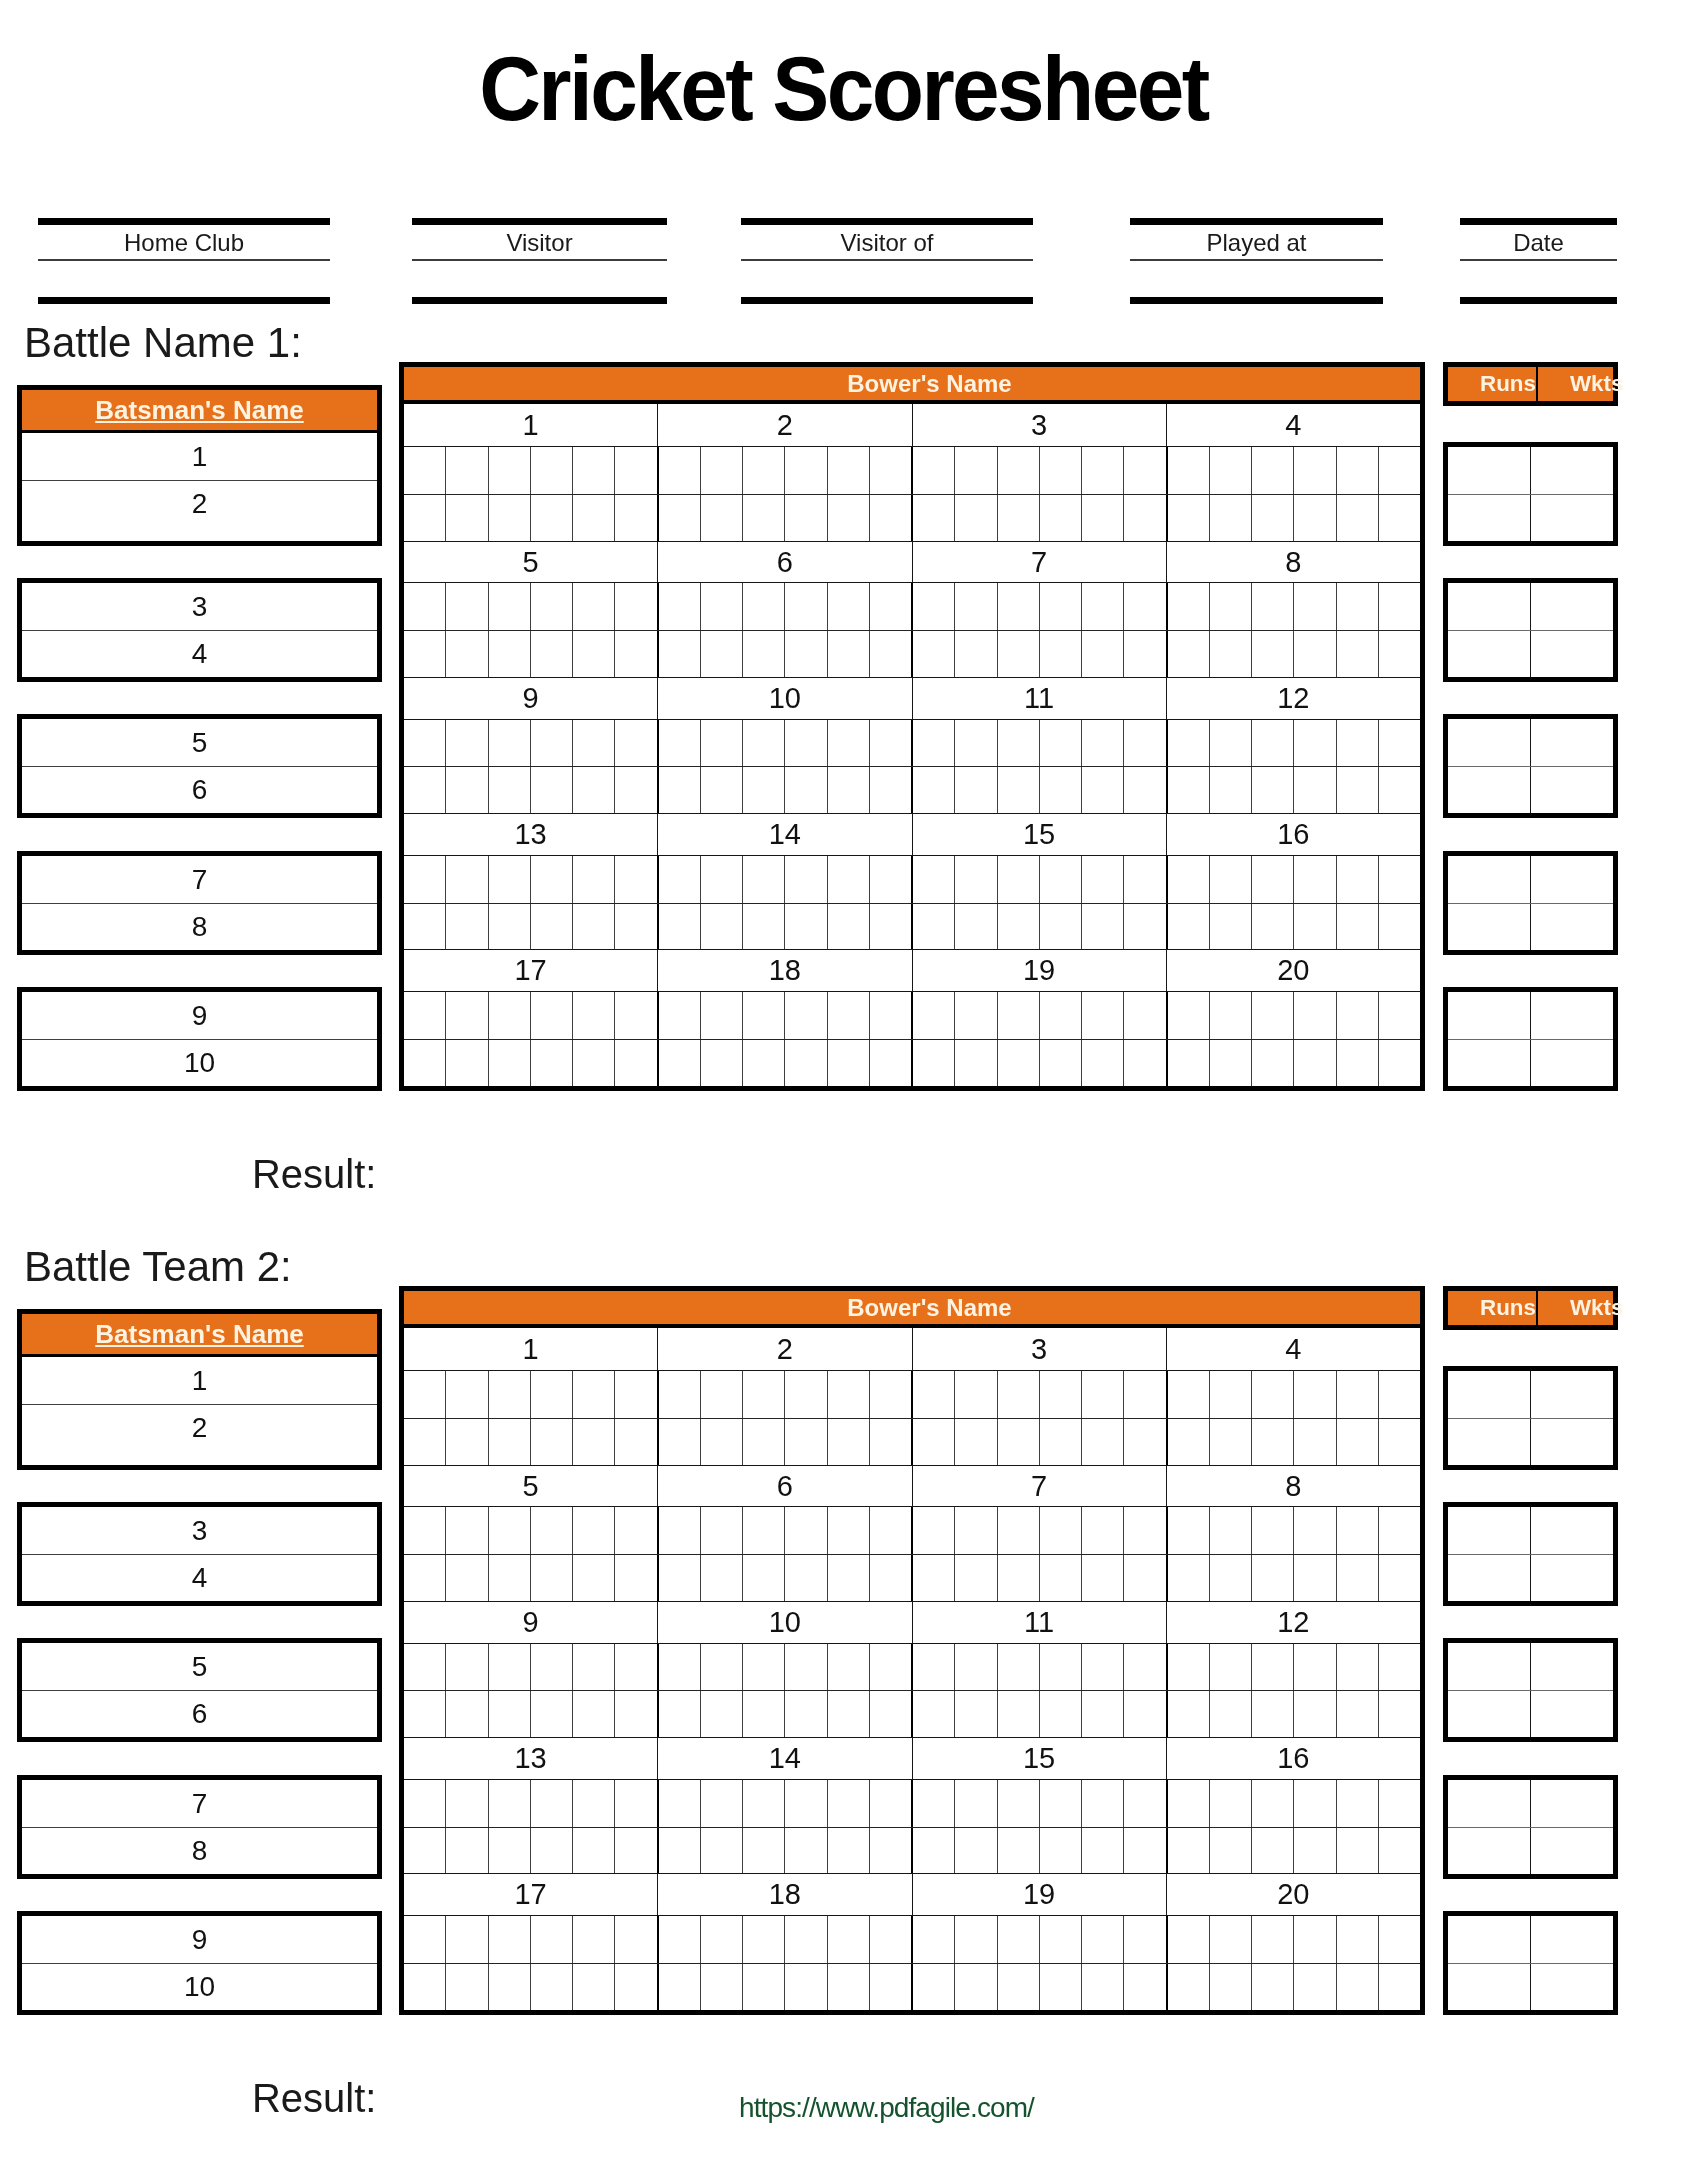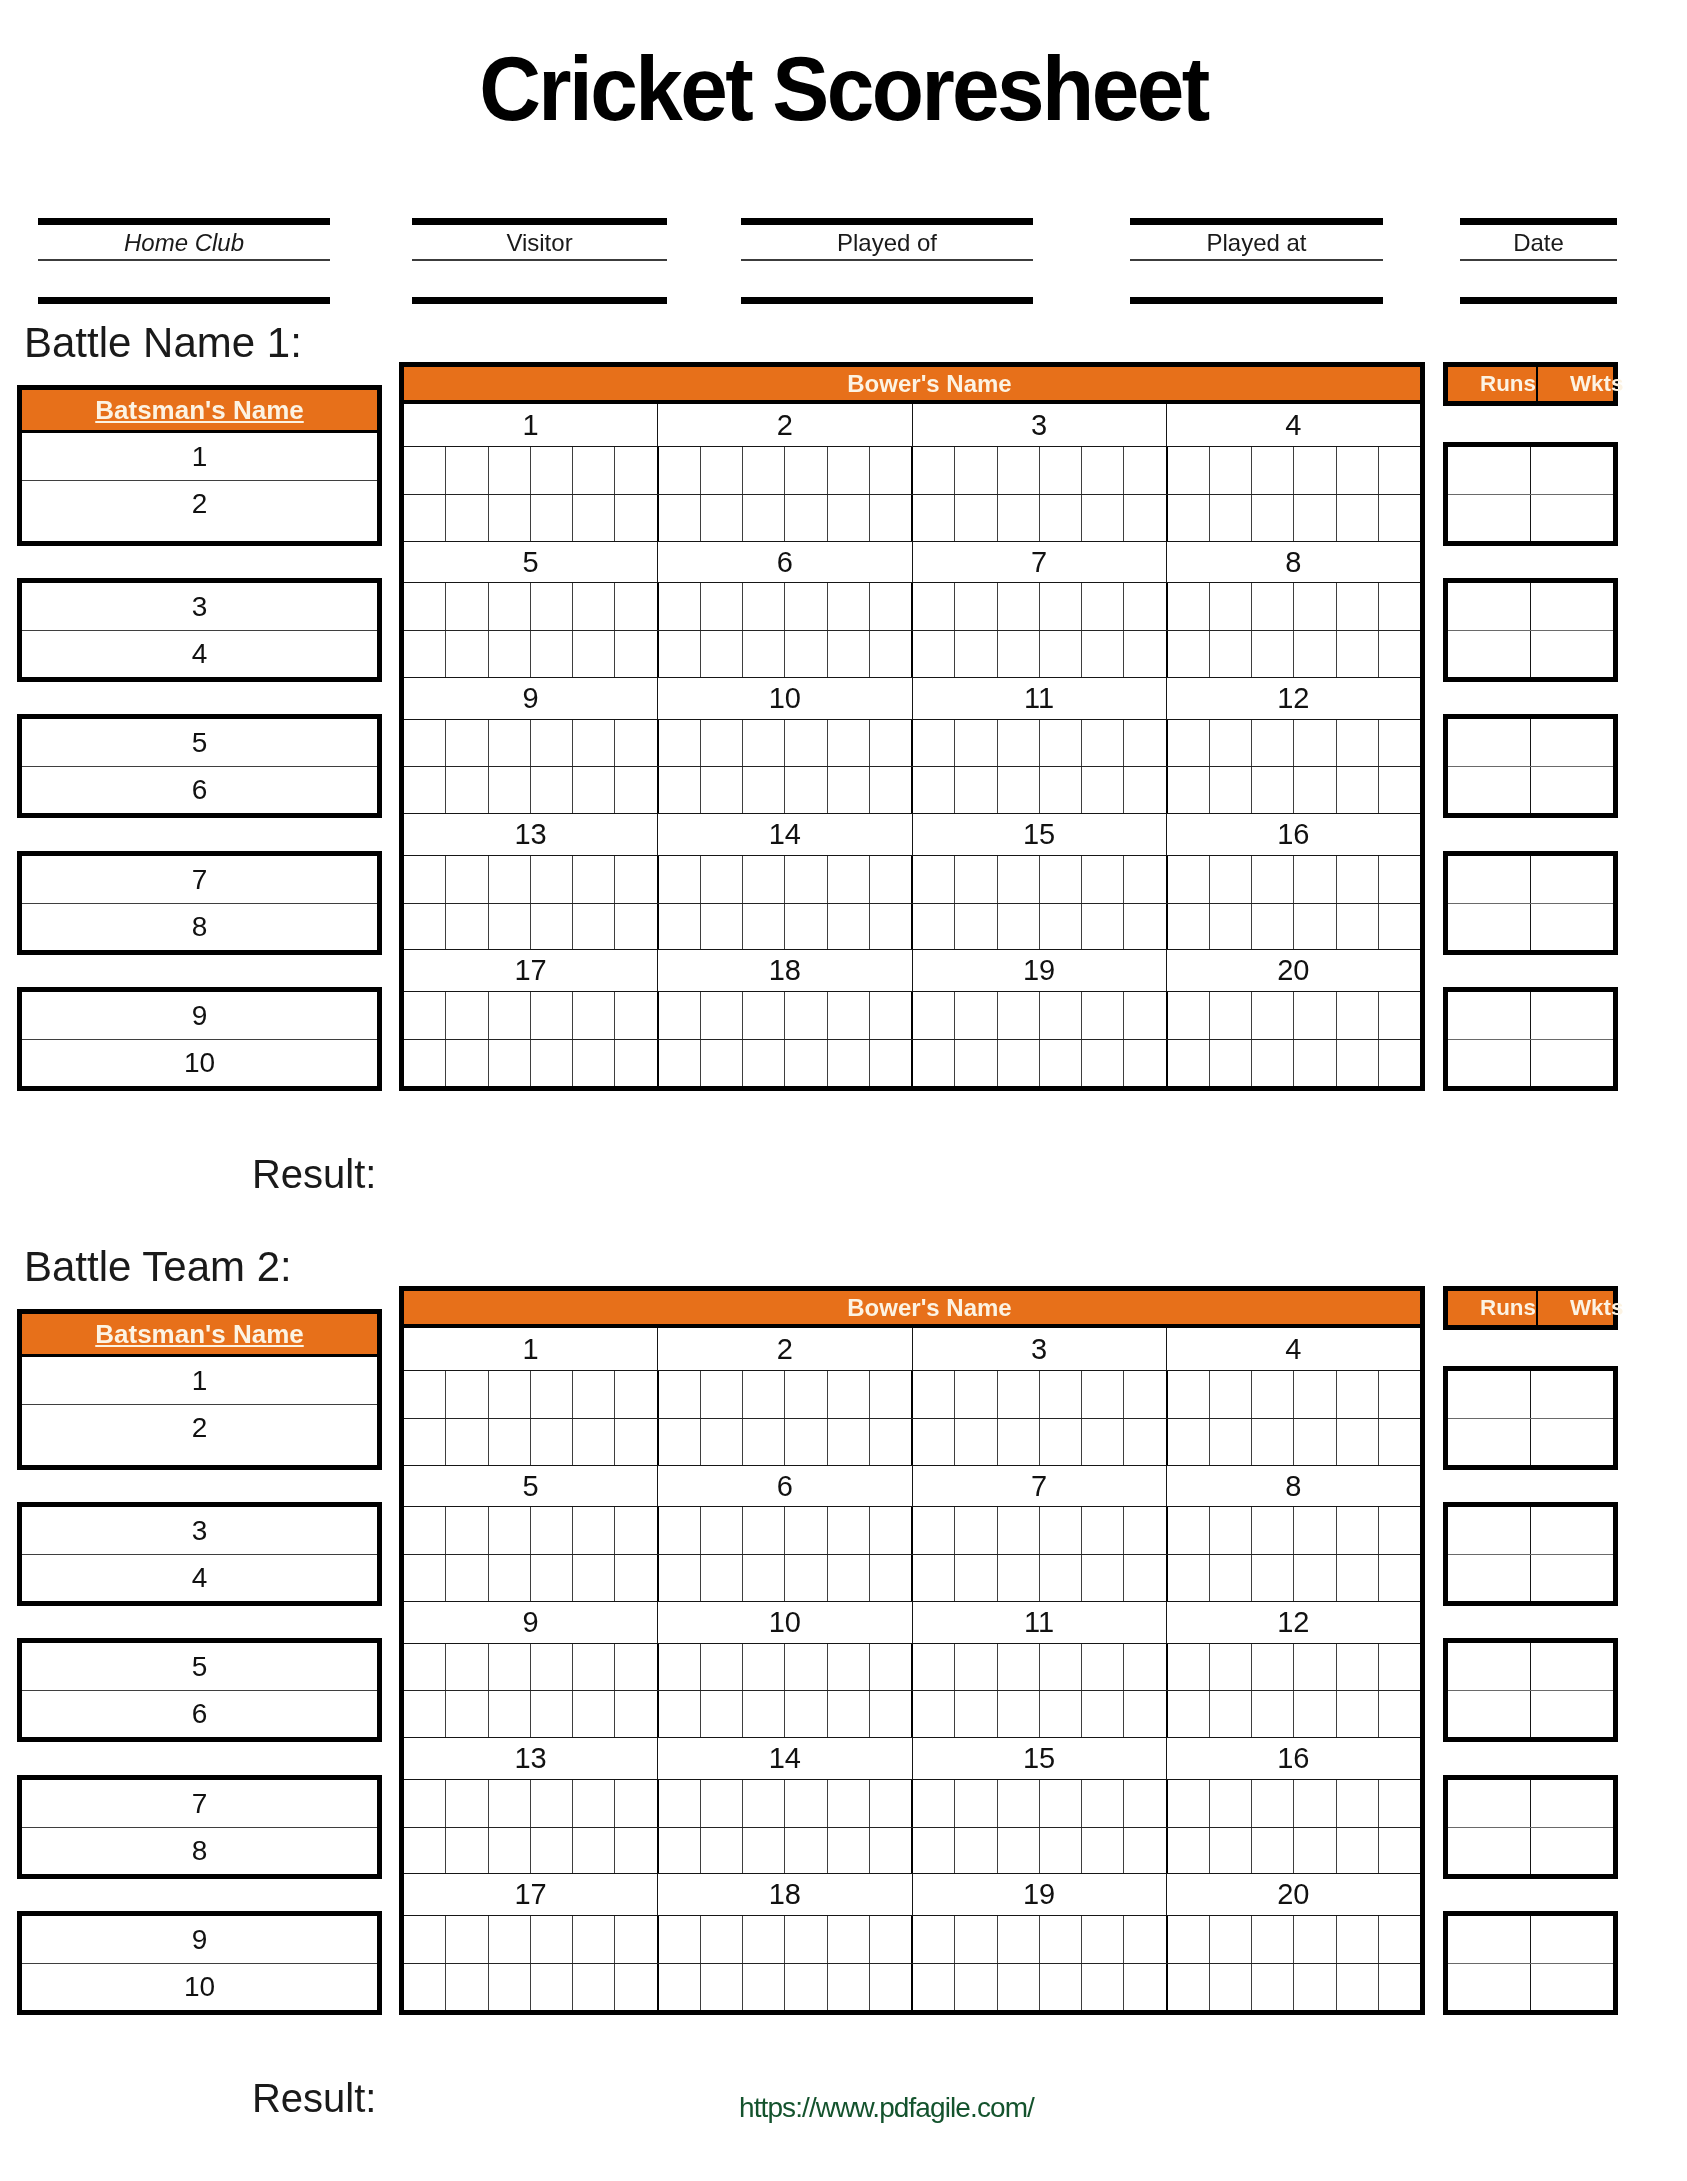--- a/index.html
+++ b/index.html
@@ -11,21 +11,21 @@
   .title span{display:inline-block;transform:scaleX(.95);}
 
   
   .hfield{position:absolute;top:218px;height:86px;box-sizing:border-box;}
   .hbar{position:absolute;left:0;right:0;height:7.2px;background:#000;}
   .hbar.top{top:0;}
   .hbar.bot{bottom:0;}
   .hlabel{position:absolute;top:10.7px;left:0;right:0;text-align:center;
           font-size:24px;color:#1a1a1a;}
   .hline{position:absolute;top:41px;left:0;right:0;height:1.8px;background:#3c3c3c;}
-  .hf0{left:38px;width:292px;font-style:italic;}
+  .hf0{left:38px;width:292px;}
   .hf1{left:412px;width:255px;}
   .hf2{left:741px;width:292px;}
   .hf3{left:1130px;width:253px;}
   .hf4{left:1460px;width:157px;}
 
   
   .team{position:absolute;left:0;width:1687px;height:815px;}
   .team-label{position:absolute;left:24px;top:-48px;font-size:42px;color:#1a1a1a;}
 
   
@@ -90,21 +90,21 @@
   <div class="hbar bot"></div>
 </div>
 <div class="hfield hf1">
   <div class="hbar top"></div>
   <div class="hlabel">Visitor</div>
   <div class="hline"></div>
   <div class="hbar bot"></div>
 </div>
 <div class="hfield hf2">
   <div class="hbar top"></div>
-  <div class="hlabel">Played of</div>
+  <div class="hlabel">Visitor of</div>
   <div class="hline"></div>
   <div class="hbar bot"></div>
 </div>
 <div class="hfield hf3">
   <div class="hbar top"></div>
   <div class="hlabel">Played at</div>
   <div class="hline"></div>
   <div class="hbar bot"></div>
 </div>
 <div class="hfield hf4">

